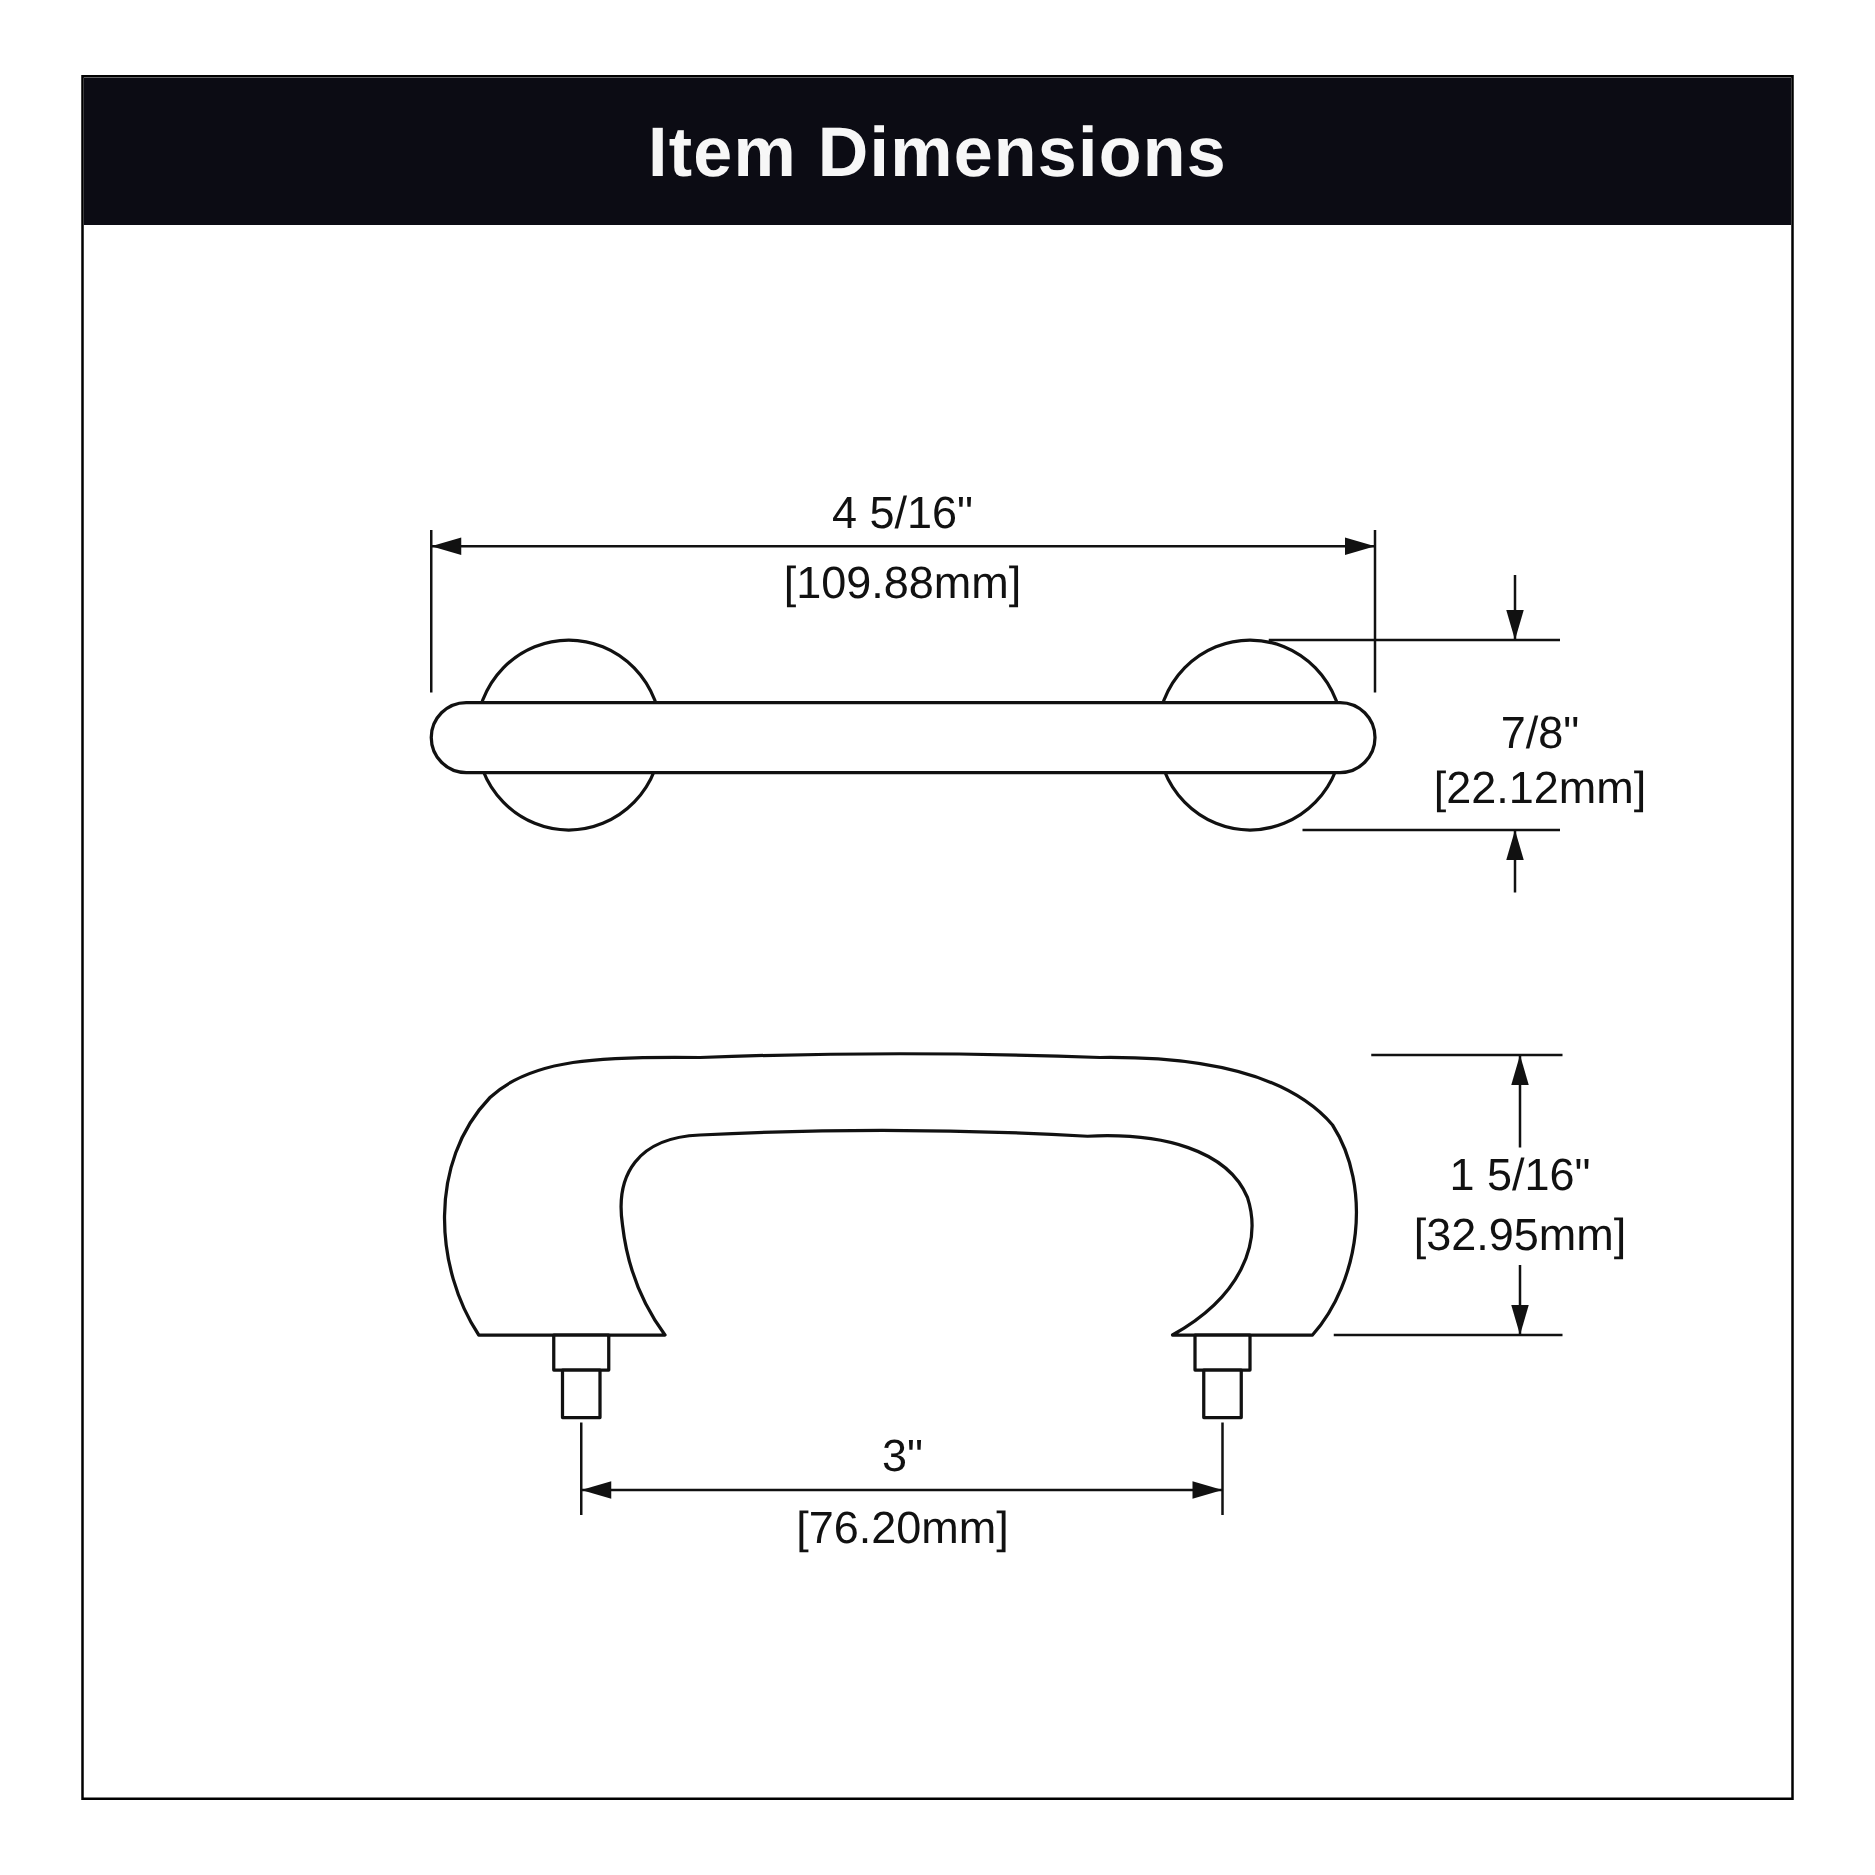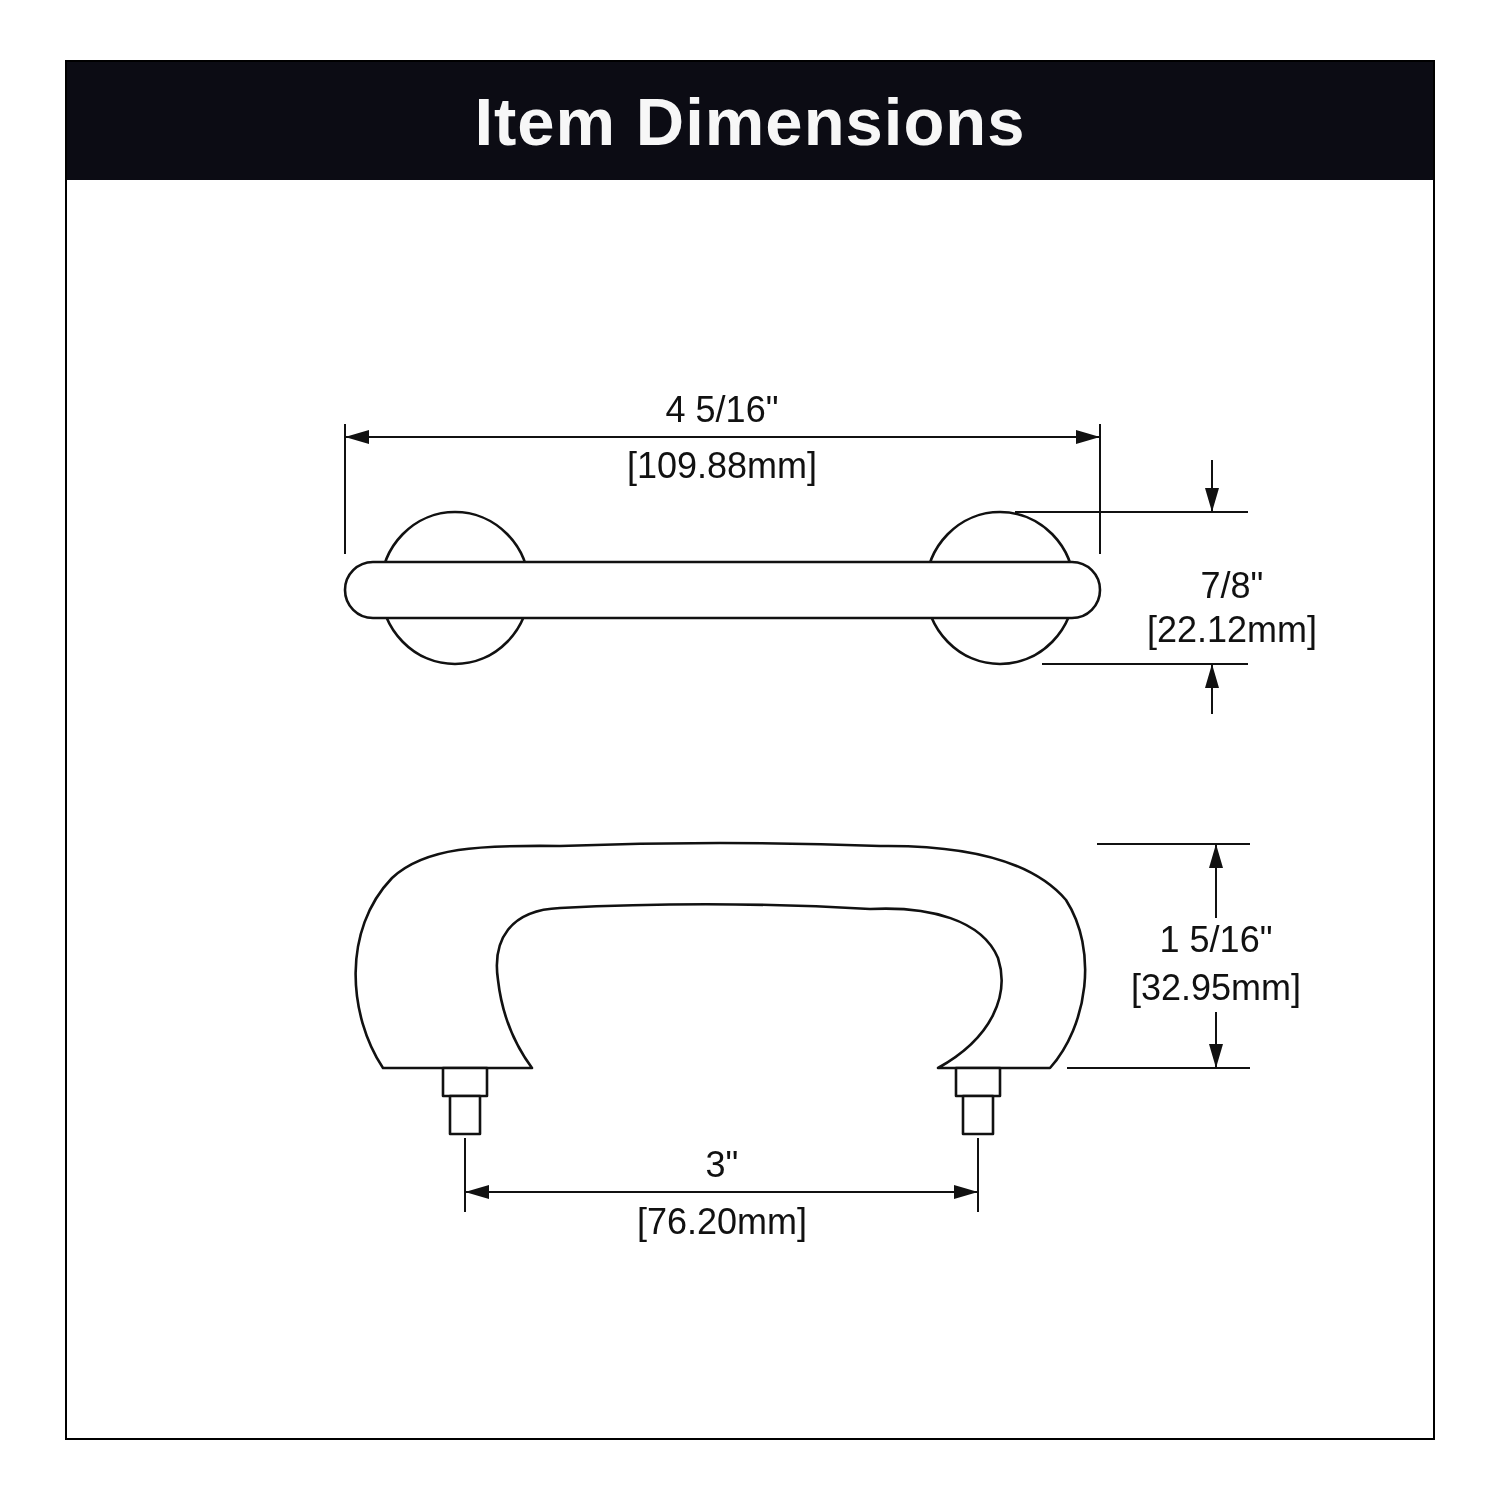--- a/index.html
+++ b/index.html
@@ -26,21 +26,21 @@
   }
   .header {
     height: 118px;
     background: var(--header-bg, #0c0c14);
     display: flex;
     align-items: center;
     justify-content: center;
   }
   .header h1 {
     color: var(--header-text, #ffffff);
-    font-size: 67px;
+    font-size: 56px;
     font-weight: bold;
     margin: 0;
     letter-spacing: 1px;
   }
   svg.drawing {
     display: block;
     width: 1366px;
     height: 1258px;
   }
   .outline {

